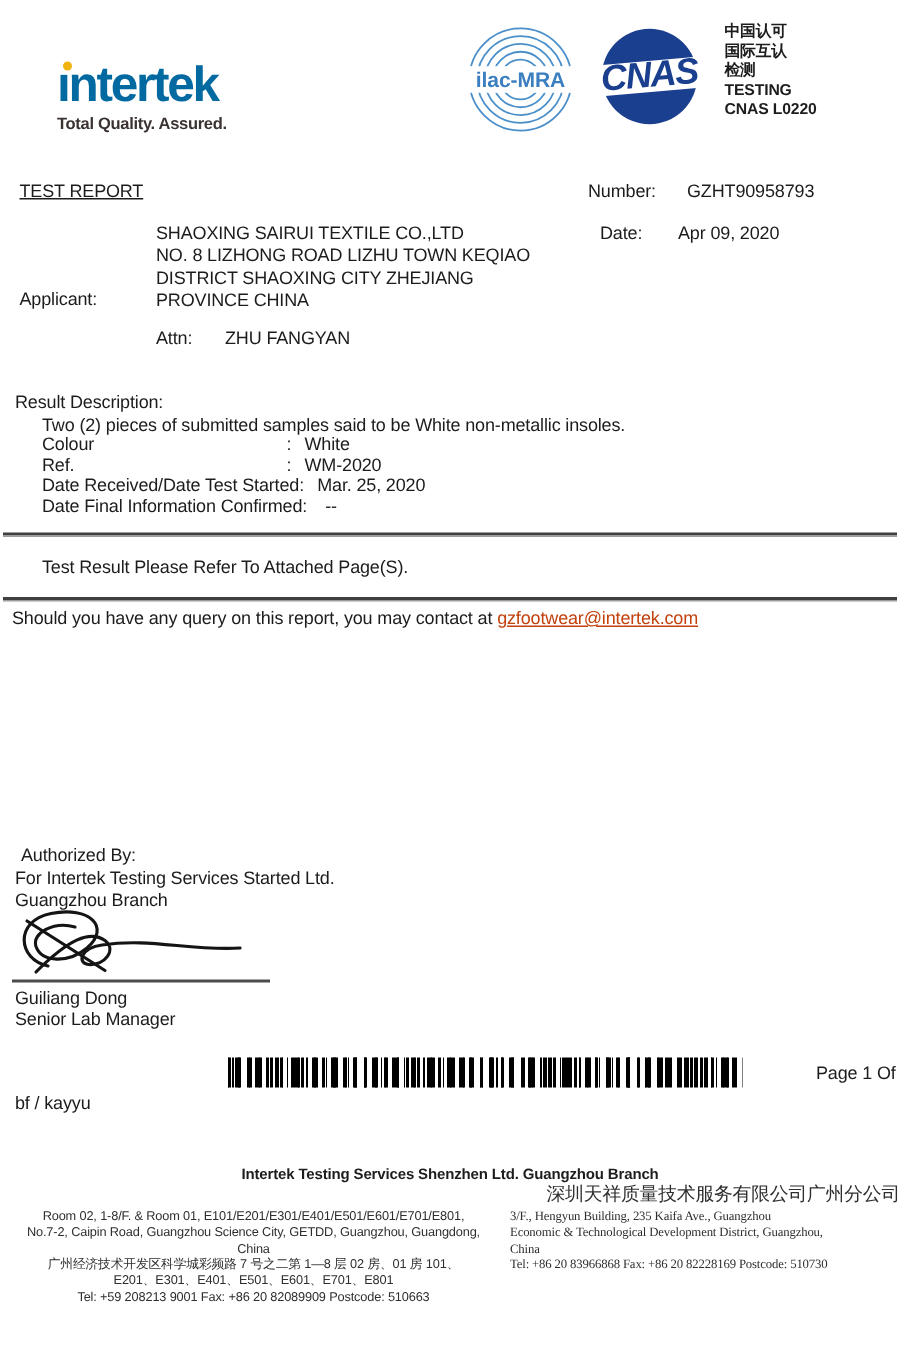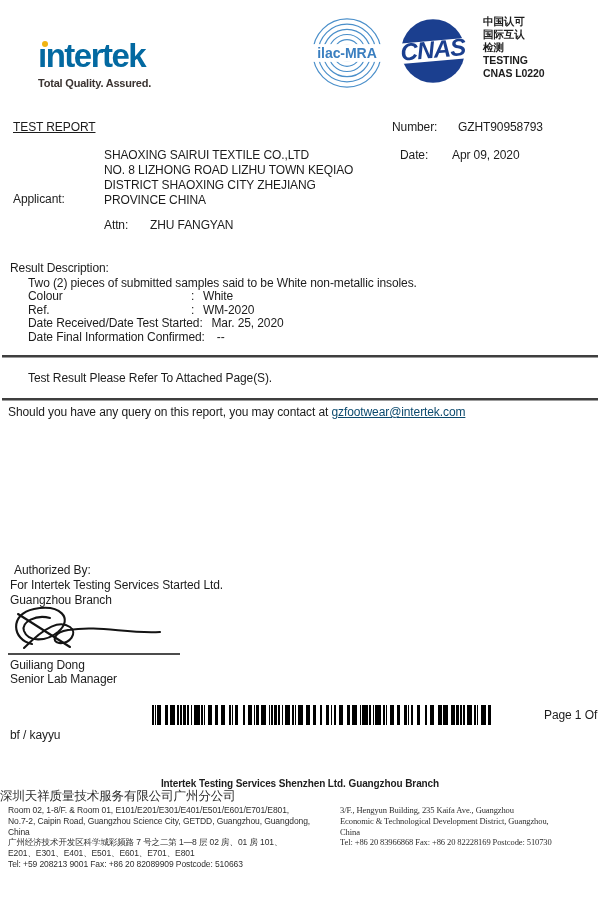--- a/index.html
+++ b/index.html
@@ -60,21 +60,21 @@
 
   .hrule {
     left:2px; width:596px; height:3px;
     border-top:2px solid #3f3f3f; border-bottom:1px solid #9c9c9c;
   }
   .rule1 { top:355px; }
   .rule2 { top:398px; }
 
   .result-note { left:28px; top:371px; }
   .contact-line { left:8px; top:405px; }
-  .contact-line a { color:#0c4a6e; text-decoration:underline; }
+  .contact-line a { color:#c2410c; text-decoration:underline; }
 
   
   .auth-by { left:14px; top:563px; }
   .auth-co { left:10px; top:578px; }
   .auth-branch { left:10px; top:593px; }
   .signature { left:8px; top:600px; width:175px; height:52px; }
   .sig-line { left:8px; top:653px; width:172px; border-top:2px solid #4c4c4c; height:0; }
   .signer-name { left:10px; top:658px; }
   .signer-title { left:10px; top:672px; }
 
@@ -88,25 +88,25 @@
   }
   .page-num { left:544px; top:708px;text-align:right; }
   .ref-code { left:10px; top:728px; }
 
   
   .footer-en {
     left:0; top:778px; width:600px; text-align:center;
     font-size:10px; font-weight:bold; color:#1d1d1d; line-height:12px;
   }
   .footer-cn {
-    left:0; top:789px; width:600px; text-align:left;
+    left:0; top:789px; width:600px; text-align:right;
     font-size:12.5px; color:#2e2e2e; line-height:15px;
   }
   .footer-col { font-size:8.5px; line-height:10.8px; color:#2e2e2e; }
-  .footer-left  { left:8px;  top:805px; width:322px; }
+  .footer-left  { left:8px;  top:805px; width:322px;text-align:center; }
   .footer-right { left:340px; top:805px; width:254px;font-family:Liberation Serif, serif; }
   .footer-col div { white-space:nowrap; overflow:hidden; }
 </style>
 </head>
 <body>
 
 <div class="page">
 
   <div class="abs logo">
     <div class="logo-word">

